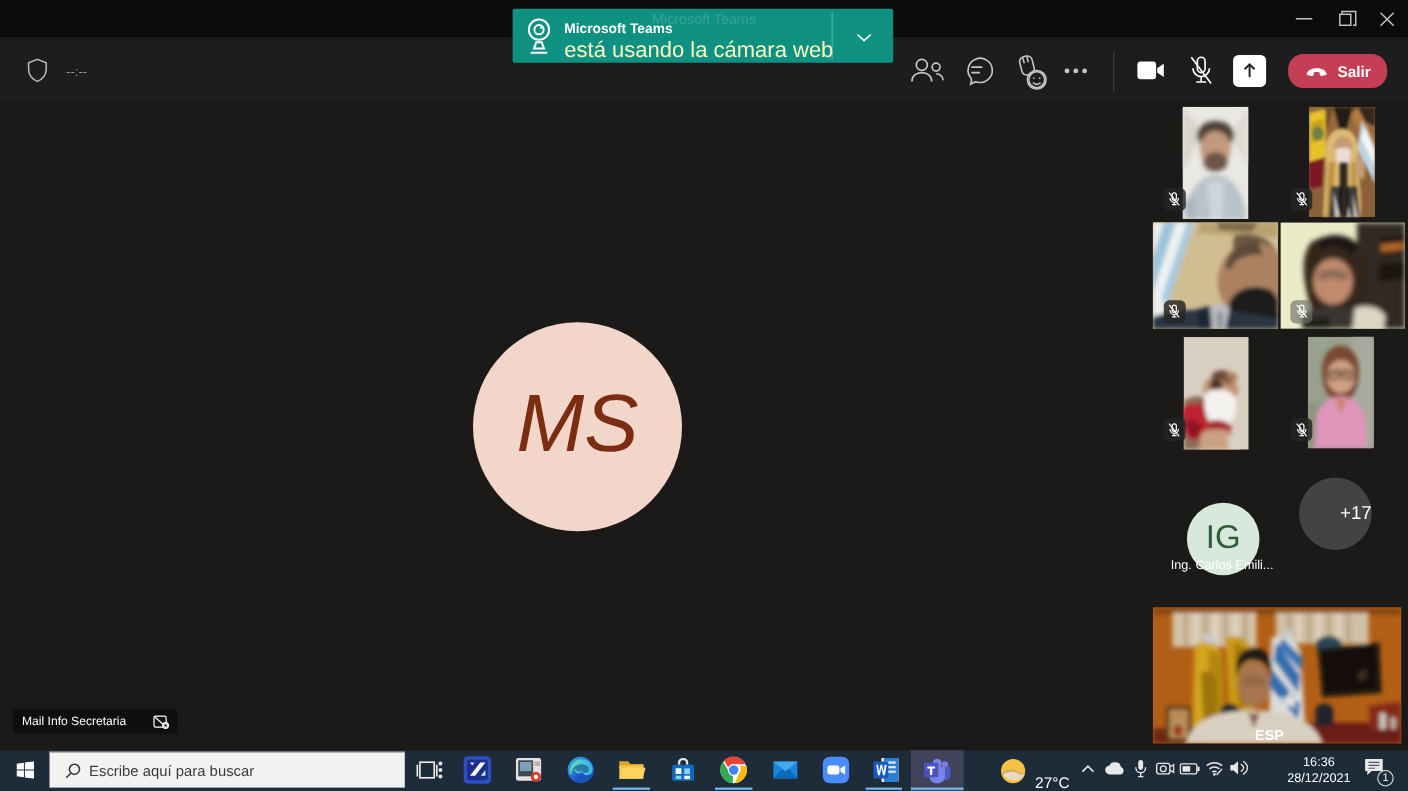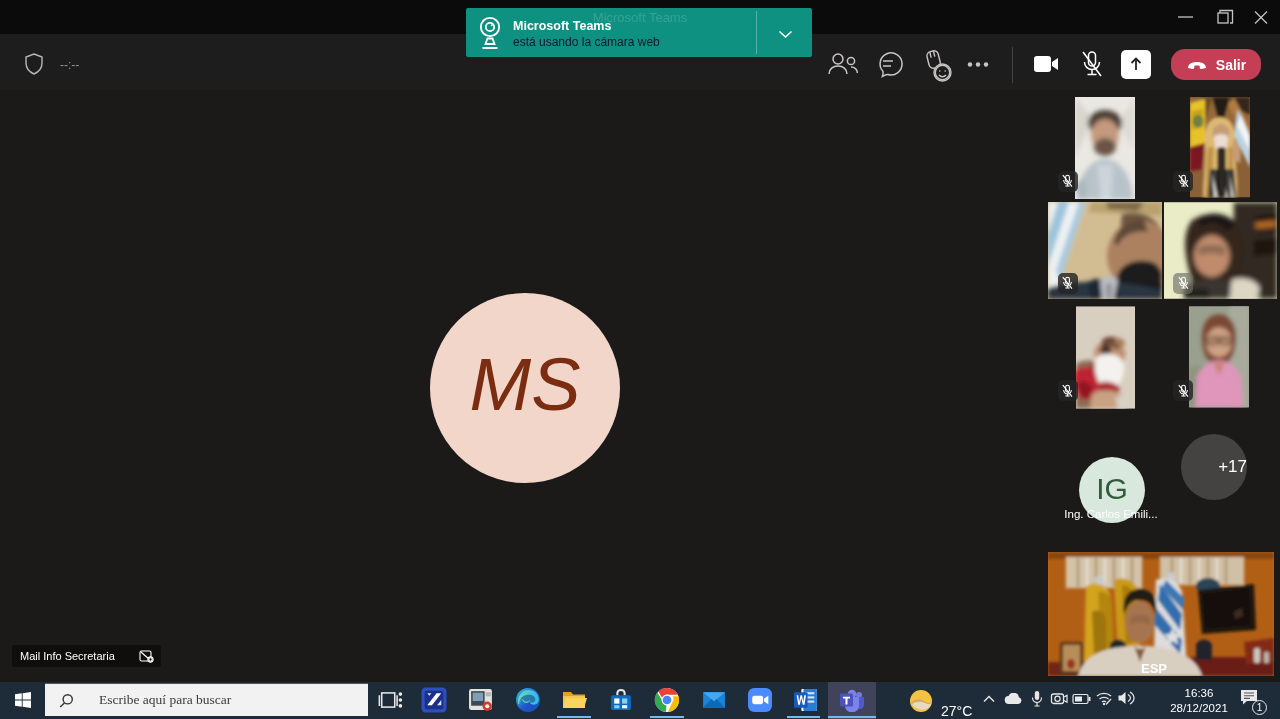--- a/index.html
+++ b/index.html
@@ -109,21 +109,21 @@
 <div id="banner">
   <svg class="abs" style="left:10px; top:6px;" width="28" height="38" viewBox="0 0 28 38">
     <g stroke="#ffffff" stroke-width="1.8" fill="none">
       <circle cx="14" cy="13" r="9.2"></circle>
       <circle cx="14" cy="13" r="4.2"></circle>
       <circle cx="15.8" cy="11.2" r="1" fill="#ffffff" stroke="none"></circle>
       <path d="M9.5,30 l2,-5.5 h5 l2,5.5 z M6.5,34 h15"></path>
     </g>
   </svg>
   <div class="abs" style="left:47px; top:11px; color:#ffffff; font-size:12.5px; font-weight:bold;">Microsoft Teams</div>
-  <div class="abs" style="left:47px; top:27px; color:#0f172a; font-size:12px;">está usando la cámara web</div>
+  <div class="abs" style="left:47px; top:27px; color:#fef9c3; font-size:20px;">está usando la cámara web</div>
   <div class="abs" style="left:290px; top:3px; width:1px; height:43px; background:rgba(255,255,255,0.3);"></div>
   <svg class="abs" style="left:312px; top:22px;" width="15" height="9" viewBox="0 0 15 9">
     <path d="M1.5,1.5 l6,5.5 l6,-5.5" fill="none" stroke="#ffffff" stroke-width="1.5"></path>
   </svg>
 </div>
 <div id="ghost">Microsoft Teams</div>
 
 <div id="avatarMS">MS</div>
 
 <div id="pill">
@@ -408,21 +408,21 @@
     <polygon points="8.6,1.35 18,0 18,8.5 8.6,8.5"></polygon>
     <polygon points="0,9.5 7.6,9.5 7.6,16.5 0,15.4"></polygon>
     <polygon points="8.6,9.5 18,9.5 18,18 8.6,16.65"></polygon>
   </g>
 </svg>
 <div id="searchbox">
   <svg style="margin-left:14px;" width="15" height="15" viewBox="0 0 15 15">
     <circle cx="8.7" cy="6.3" r="4.6" fill="none" stroke="#333" stroke-width="1.4"></circle>
     <line x1="5.4" y1="9.9" x2="1.2" y2="14" stroke="#333" stroke-width="1.4"></line>
   </svg>
-  <span style="margin-left:25px;font-family:Liberation Serif, serif;">Escribe aquí para buscar</span>
+  <span style="margin-left:7px;">Escribe aquí para buscar</span>
 </div>
 <div id="timec">16:36<br>28/12/2021</div>
 
 <svg class="tico" style="left:377px;" width="22" height="22" viewBox="0 0 22 22">
   <g stroke="#e8e8e8" stroke-width="1.3" fill="none">
     <rect x="4" y="5" width="11" height="12"></rect>
     <path d="M2,7 v9 M17,7 v9"></path>
     <circle cx="19.8" cy="6" r="0.9" fill="#e8e8e8"></circle>
     <circle cx="19.8" cy="11" r="0.9" fill="#e8e8e8"></circle>
     <circle cx="19.8" cy="16" r="0.9" fill="#e8e8e8"></circle>

